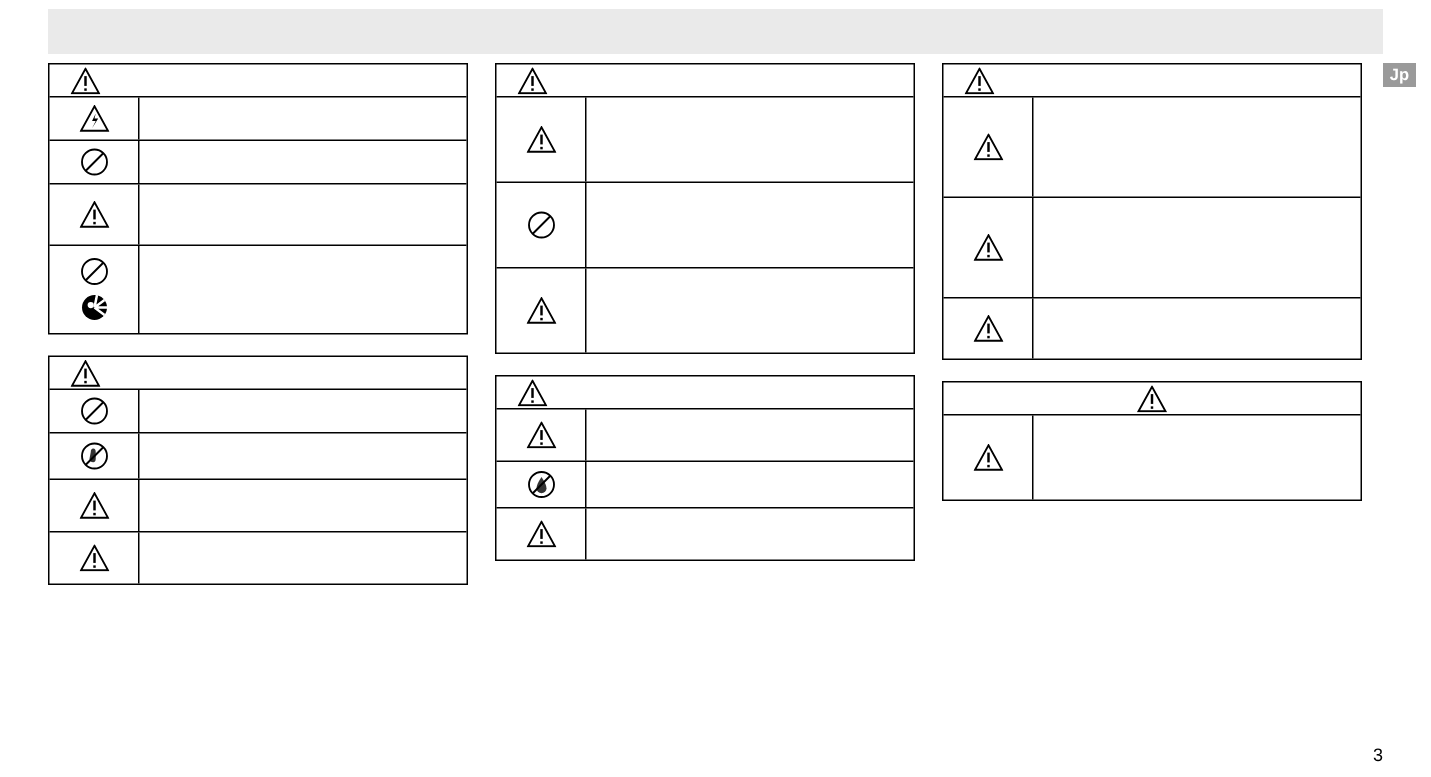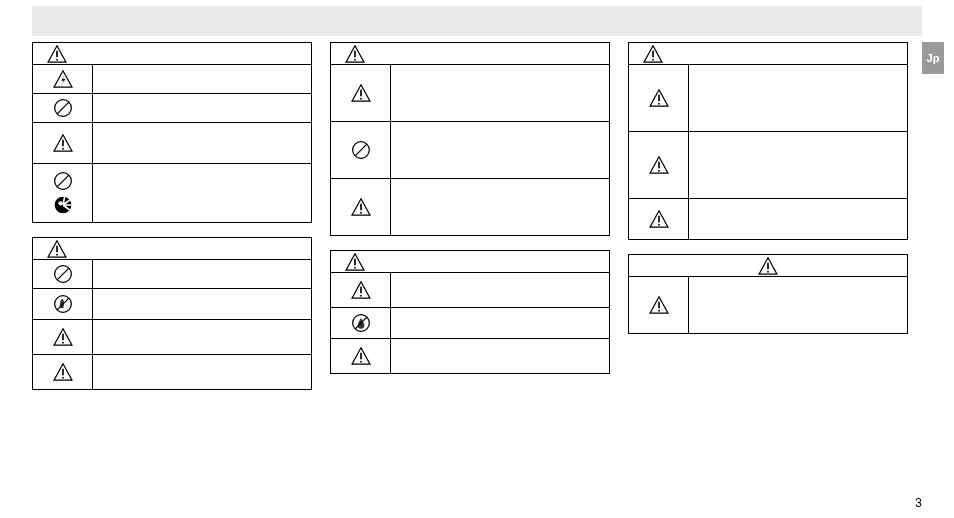--- a/index.html
+++ b/index.html
@@ -18,21 +18,21 @@
     left: 32px;
     right: 32px;
     height: 30px;
     background: #eaeaea;
   }
   .lang-tab {
     position: absolute;
     top: 42px;
     right: 10px;
     width: 22px;
-    height: 32px;
+    height: 16px;
     background: #9a9a9a;
     color: #fff;
     font-size: 11px;
     font-weight: bold;
     display: flex;
     align-items: center;
     justify-content: center;
   }
   .columns {
     position: absolute;

